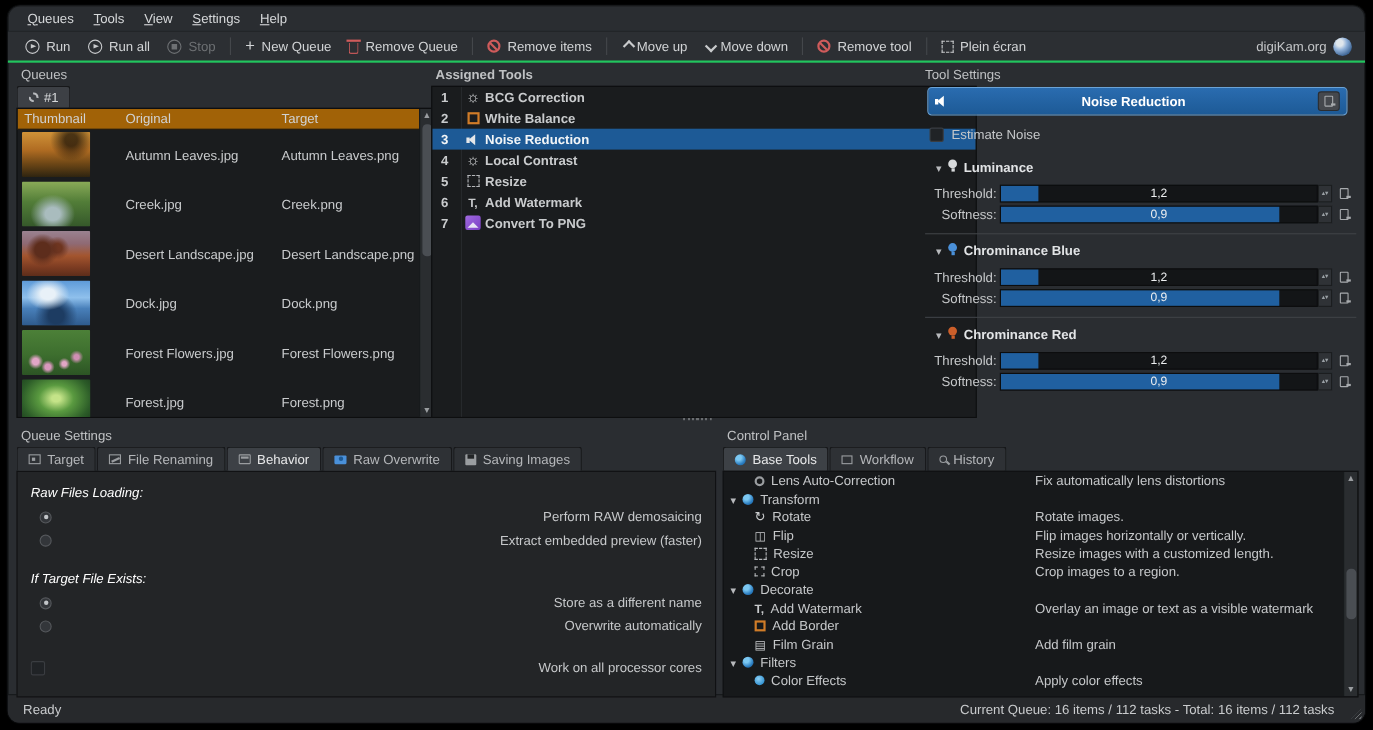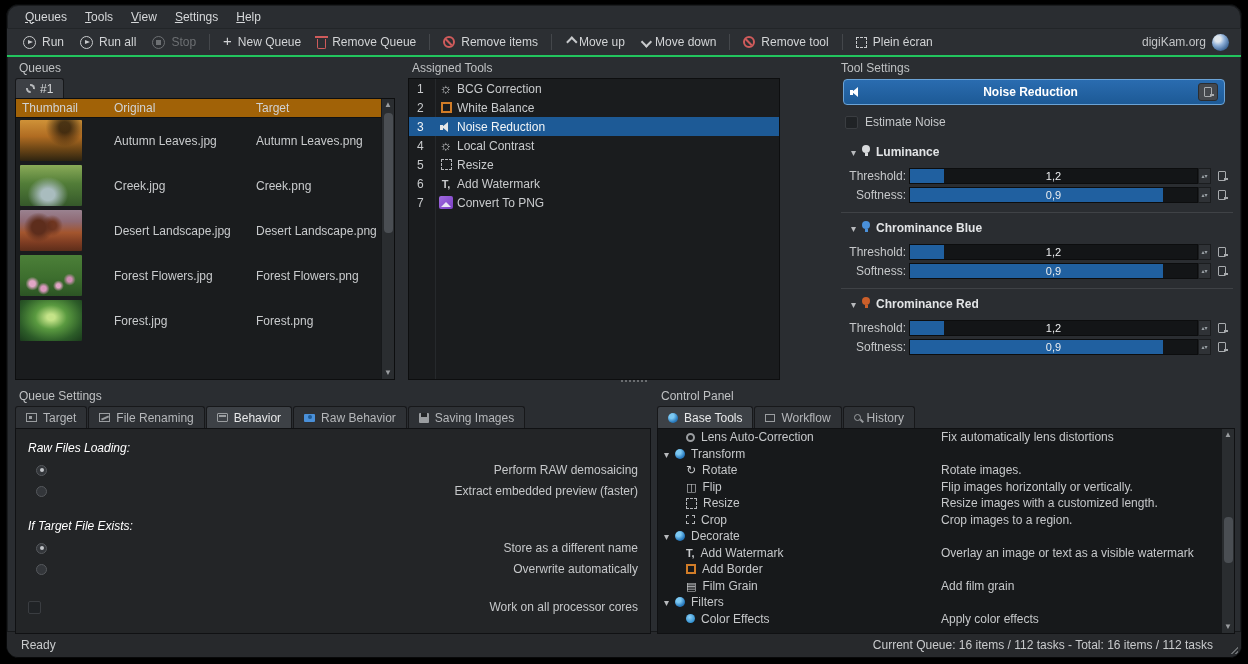--- a/index.html
+++ b/index.html
@@ -43,21 +43,21 @@
   .ic-fullscreen { width:11px; height:11px; border:1px dashed #c8cacc; }
   .ic-globe { width:17px; height:17px; border-radius:50%;
     background:radial-gradient(circle at 35% 30%, #dfe6ec 0 18%, #8fb0d8 40%, #3c6494 75%, #23456e 100%); }
 
   
   .main { position:relative; flex:1; }
   .panel-title { color:#bfc1c3; padding:4px 2px 3px 4px; }
 
   .top-panels { position:absolute; left:0; top:0; right:0; height:320px; }
   .queues-panel   { position:absolute; left:8px;  top:0; width:380px; height:320px; }
-  .assigned-panel { position:absolute; left:401px; top:0; width:372px; height:320px; }
+  .assigned-panel { position:absolute; left:385px; top:0; width:496px; height:320px;font-weight:bold; }
   .tools-panel    { position:absolute; left:830px; top:0; width:398px; height:320px; }
 
   
   .q-tabbar { height:20px; display:flex; }
   .q-tab { display:flex; align-items:center; gap:5px; padding:0 10px; background:#3d4045;
     border:1px solid #17181a; border-bottom:none; border-radius:3px 3px 0 0; color:#d6d8da; }
   .ic-gear { width:9px; height:9px; border:2px dashed #b8babd; border-radius:50%; }
 
   
   .q-table { height:282px; border:1px solid #0d0e0f; background:#1a1c1e; position:relative; overflow:hidden; }
@@ -296,20 +296,27 @@
           </div>
           <div class="q-row">
             <div class="col-thumb">
                 <div class="thumb thumb-desert"></div>
               </div>
             <div class="col-orig">Desert Landscape.jpg</div>
             <div class="col-target">Desert Landscape.png</div>
           </div>
           <div class="q-row">
             <div class="col-thumb">
+                <div class="thumb thumb-dock"></div>
+              </div>
+            <div class="col-orig">Dock.jpg</div>
+            <div class="col-target">Dock.png</div>
+          </div>
+          <div class="q-row">
+            <div class="col-thumb">
                 <div class="thumb thumb-ff"></div>
               </div>
             <div class="col-orig">Forest Flowers.jpg</div>
             <div class="col-target">Forest Flowers.png</div>
           </div>
           <div class="q-row">
             <div class="col-thumb">
                 <div class="thumb thumb-forest"></div>
               </div>
             <div class="col-orig">Forest.jpg</div>
@@ -502,21 +509,21 @@
           <div class="tab">
             <span class="ic ic-rename"></span>
             <span>File Renaming</span>
           </div>
           <div class="tab active">
             <span class="ic ic-dialog"></span>
             <span>Behavior</span>
           </div>
           <div class="tab">
             <span class="ic ic-camera"></span>
-            <span>Raw Behavior</span>
+            <span>Raw Overwrite</span>
           </div>
           <div class="tab">
             <span class="ic ic-disk"></span>
             <span>Saving Images</span>
           </div>
         </div>
         <div class="tab-content qs-content">
           <div class="qs-label">Raw Files Loading:</div>
           <div class="optionrow">
             <span class="radio sel"></span>

